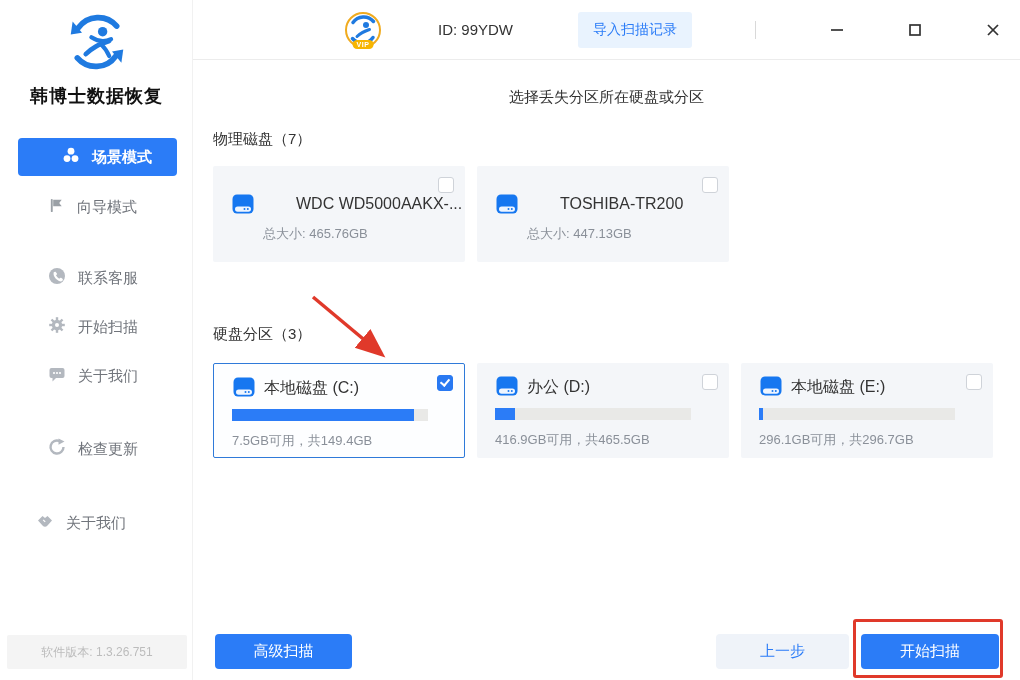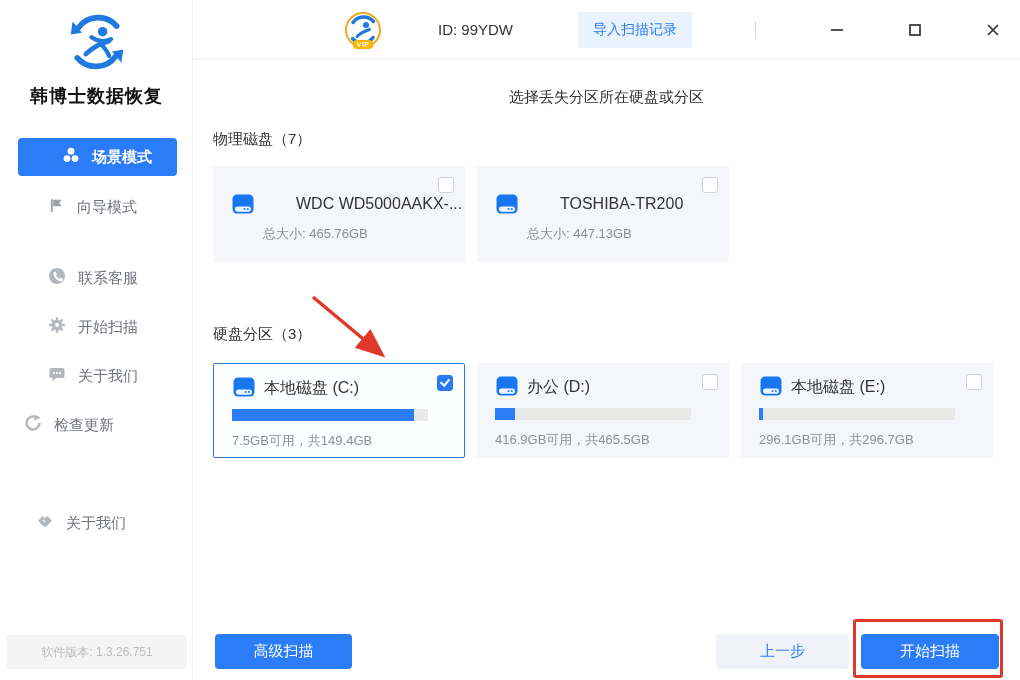--- a/index.html
+++ b/index.html
@@ -12,21 +12,21 @@
   .logo-wrap { position:absolute; left:0; top:12px; width:193px; text-align:center; }
   .app-name { position:absolute; left:0; top:84px; width:193px; text-align:center; font-size:18px; font-weight:bold; color:#111; letter-spacing:1px; }
   .nav-active { position:absolute; left:18px; top:138px; width:159px; height:38px; background:#2b7cf7; border-radius:4px; display:flex; align-items:center; padding-left:44px; cursor:pointer; }
   .nav-active .lbl { color:#fff; font-size:15px; font-weight:bold; margin-left:12px; }
   .nav-item { position:absolute; left:0; width:193px; height:26px; display:flex; align-items:center; padding-left:48px; cursor:pointer; }
   .nav-item .lbl { color:#70747b; font-size:15px; margin-left:12px; }
   .nav-guide { top:194px; }
   .nav-contact { top:265px; }
   .nav-settings { top:314px; }
   .nav-feedback { top:363px; }
-  .nav-update { top:412px;padding-left:24px; }
+  .nav-update { top:436px; }
   .nav-website { top:461px; }
   .nav-about { top:510px;padding-left:36px; }
   .version-strip { position:absolute; left:7px; bottom:11px; width:180px; height:34px; background:#f4f4f4; border-radius:2px; display:flex; align-items:center; justify-content:center; font-size:12px; color:#bcbcbc; }
 
   
   .header { position:absolute; left:193px; top:0; width:827px; height:60px; background:#fff; border-bottom:1px solid #ececec; display:flex; align-items:center; justify-content:flex-end; padding-right:16px;gap:47px; }
   .avatar { position:relative; width:36px; height:36px; border-radius:50%; border:2px solid #f0ab1f; background:#fff; margin-right:10px; cursor:pointer; flex:0 0 auto; }
   .vip-ribbon { position:absolute; left:50%; bottom:-3px; transform:translateX(-50%); background:#f7b500; color:#fff; font-size:7px; font-weight:bold; padding:0 4px; border-radius:5px; line-height:9px; letter-spacing:.5px; }
   .user-id { font-size:15px; color:#333; margin-right:18px; }
   .import-btn { background:#e9f3fe; color:#2b7cf7; font-size:14px; border:none; padding:9px 15px; border-radius:3px; cursor:pointer; margin-right:16px; }

